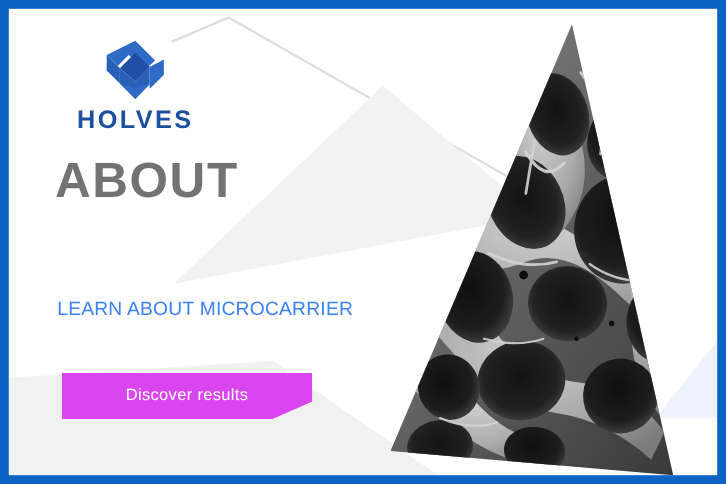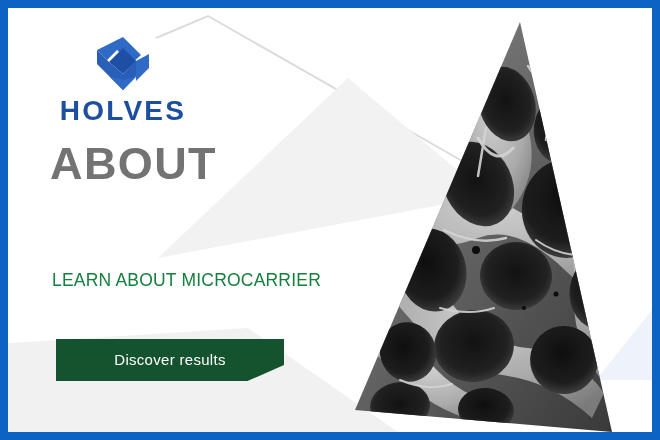--- a/index.html
+++ b/index.html
@@ -90,21 +90,21 @@
     margin: 0 auto;
     width: 62px;
     height: 58px;
   }
   .logo-word {
     display: block;
     text-align: center;
     margin-top: 3px;
     font-family: "Liberation Sans", sans-serif;
     font-weight: bold;
-    font-size: 28px;
+    font-size: 23px;
     letter-spacing: 2.2px;
     color: #1d4fa0;
     line-height: 1;
   }
 
   
   .wm-head {
     position: absolute;
     left: 42px;
     top: 128px;
@@ -124,32 +124,32 @@
   .subtitle {
     position: absolute;
     left: 44px;
     top: 258px;
     width: 320px;
     z-index: 20;
     font-family: "Liberation Sans", sans-serif;
     font-size: 17.5px;
     line-height: 29px;
     letter-spacing: 0.2px;
-    color: #15803d;
+    color: #3b82f6;
   }
   .sub-line { display: block; }
 
   
   .cta {
     position: absolute;
     left: 48px;
     top: 331px;
     width: 228px;
     height: 42px;
-    background: #14532d;
+    background: #d946ef;
     border: none;
     padding: 0;
     cursor: pointer;
     z-index: 20;
     color: #ffffff;
     font-family: "Liberation Sans", sans-serif;
     font-size: 15px;
     letter-spacing: 0.3px;
     text-align: center;
     line-height: 42px;

